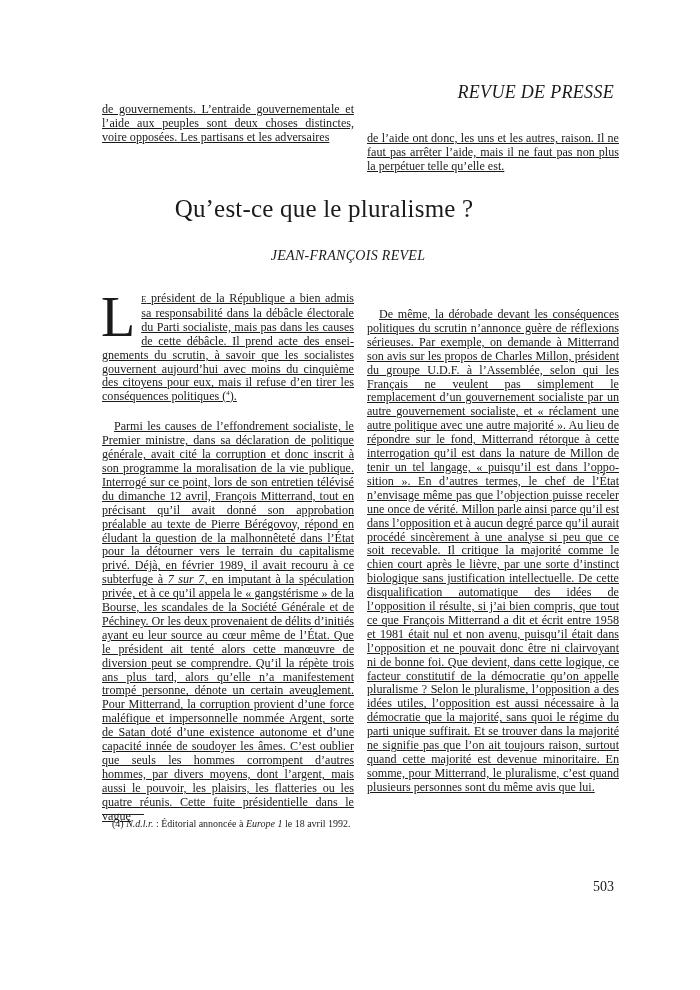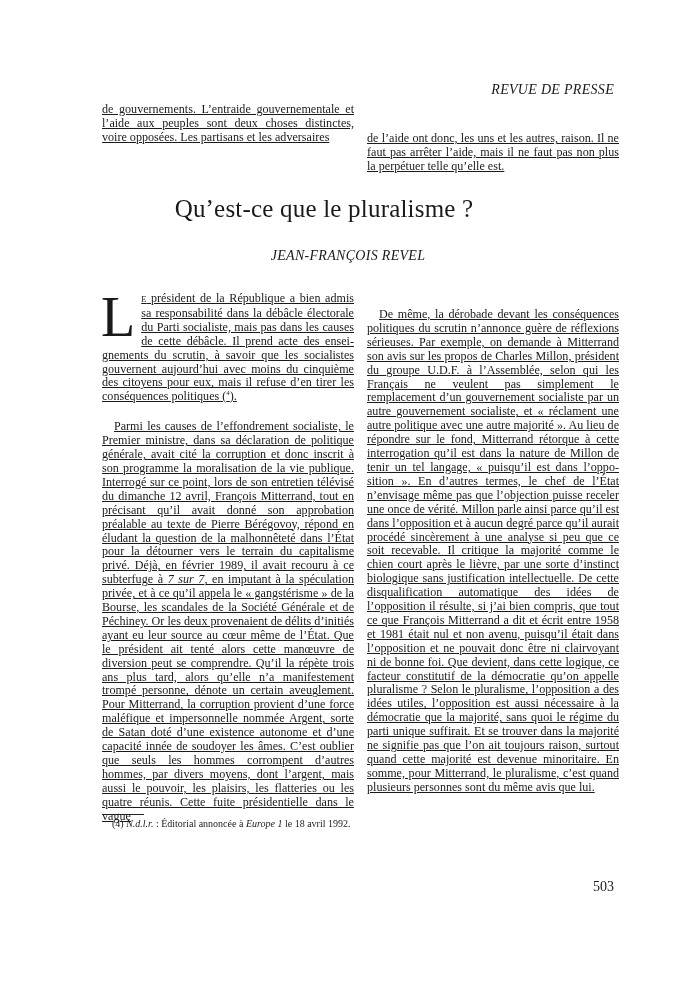--- a/index.html
+++ b/index.html
@@ -3,21 +3,21 @@
   <meta charset="utf-8">
   <style>
     html, body { margin: 0; padding: 0; background: #ffffff; }
     body {
       width: 700px; height: 990px; position: relative; overflow: hidden;
       font-family: "Liberation Serif", "DejaVu Serif", serif;
       color: #1a1a1a;
     }
     .running-head {
       position: absolute; top: 82px; right: 86px;
-      font-style: italic; font-size: 14px; letter-spacing: 0.3px;
+      font-style: italic; font-size: 18px; letter-spacing: 0.3px;
     }
     .col {
       position: absolute; width: 252px;
       font-size: 12.1px; line-height: 13.9px; text-align: justify;
       hyphens: manual;
     }
     .col p { margin: 0; text-decoration: underline; }
     .col p.indent { text-indent: 12px; margin-top: 16px; }
     .top-left { left: 102px; top: 103px; }
     .top-right { left: 367px; top: 120px; margin-top: 12px; }

